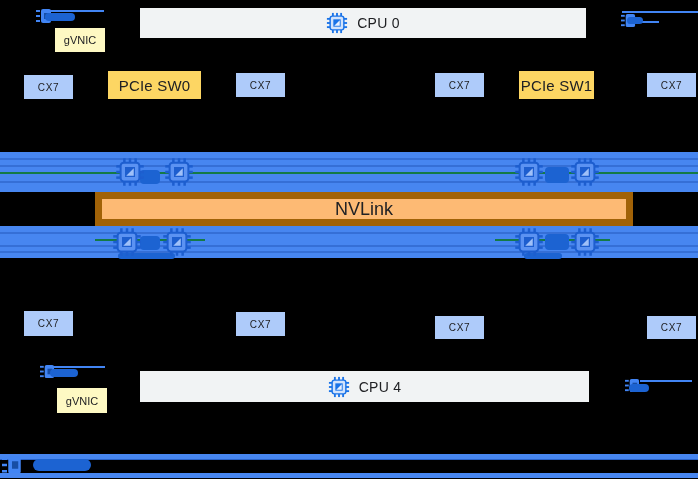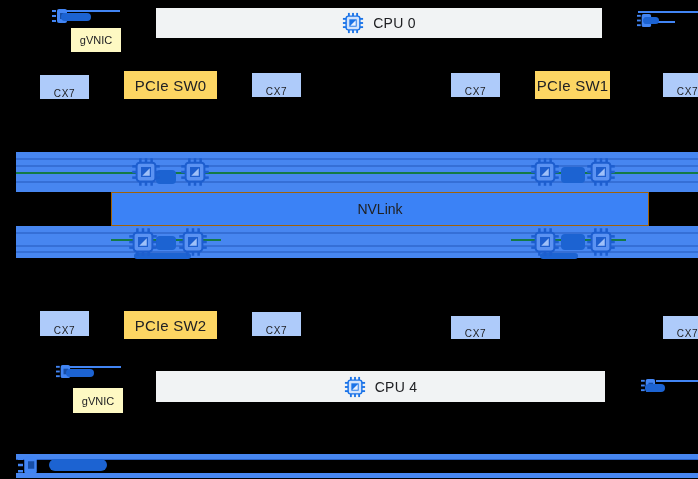--- a/index.html
+++ b/index.html
@@ -1,29 +1,29 @@
 <!DOCTYPE html>
 <html><head>
 <meta charset="utf-8">
 <style>
   html,body{margin:0;padding:0;background:#000;}
   #stage{position:relative;width:698px;height:479px;background:#000;overflow:hidden;
          font-family:"Liberation Sans",sans-serif;}
-  .abs{position:absolute;margin-left:16px;}
+  .abs{position:absolute;}
   .box{display:flex;align-items:center;justify-content:center;box-sizing:border-box;}
-  .cx7{background:#aecbfa;color:#202124;font-size:10px;letter-spacing:.6px;align-items:flex-end;}
+  .cx7{background:#aecbfa;color:#202124;font-size:10px;letter-spacing:.6px;}
   .pcie{background:#fdd663;color:#202124;font-size:15px;font-weight:500;letter-spacing:.2px;}
   .gvnic{background:#fef9c3;color:#202124;font-size:11px;}
   .cpu{background:#f1f3f4;color:#202124;font-size:14px;font-weight:500;gap:9px;letter-spacing:.3px;}
   .band{background:#4786f0;left:0;width:698px;}
   .bandline{background:rgba(20,70,165,.35);left:0;width:698px;height:2px;}
   .greenline{background:#147a46;height:2px;}
   .pill{background:#1c63d2;border-radius:4px;}
   .blueline{background:#4285f4;height:2px;}
-  .nvlink{background:#3b82f6;border:1px solid #a16207;color:#202124;font-size:14px;}
+  .nvlink{background:#fdba74;border:7px solid #a16207;color:#202124;font-size:18px;}
   svg{display:block;}
 </style>
 </head>
 <body>
 
 <div id="stage">
 
   <div class="abs blueline" style="left:50px;top:10px;width:54px;"></div>
   <div class="abs" style="left:36px;top:8px;">
     <svg width="16" height="16" viewBox="0 0 16 16">
@@ -290,23 +290,20 @@
         </g>
         <rect x="4.5" y="4.5" width="15" height="15" rx="2.5" fill="#5b92f2" stroke="#1d5ecf" stroke-width="1.6"></rect>
         <rect x="8" y="8" width="8" height="8" fill="#1d5ecf"></rect>
         <path d="M9,15 L15,9 L15,15 Z" fill="#9fc0f8"></path>
       </svg>
   </div>
 
   <div class="abs box cx7" style="left:24px;top:311px;width:49px;height:25px;">
       <span>CX7</span>
     </div>
-  <div class="abs box pcie" style="left:108px;top:311px;width:93px;height:28px;">
-      <span>PCIe SW2</span>
-    </div>
   <div class="abs box cx7" style="left:236px;top:312px;width:49px;height:24px;">
       <span>CX7</span>
     </div>
   <div class="abs box cx7" style="left:435px;top:316px;width:49px;height:23px;">
       <span>CX7</span>
     </div>
   <div class="abs box cx7" style="left:647px;top:316px;width:49px;height:23px;">
       <span>CX7</span>
     </div>
 

